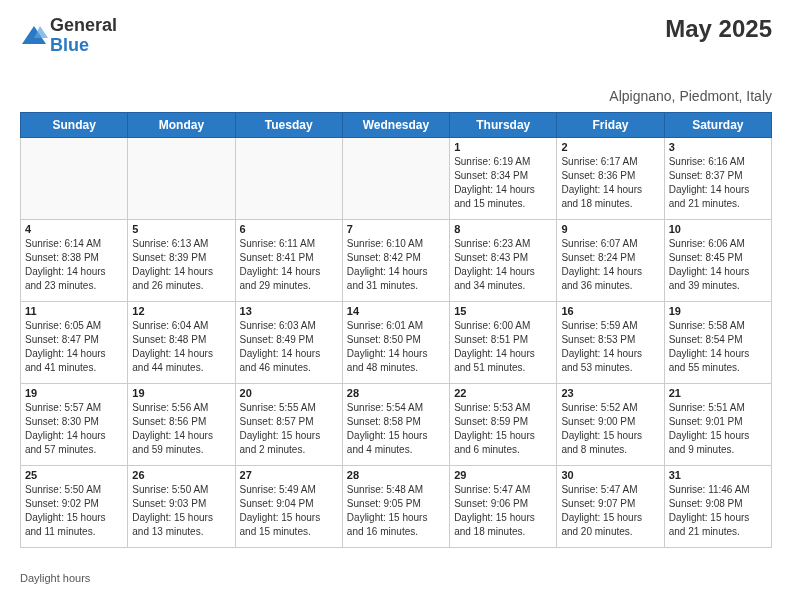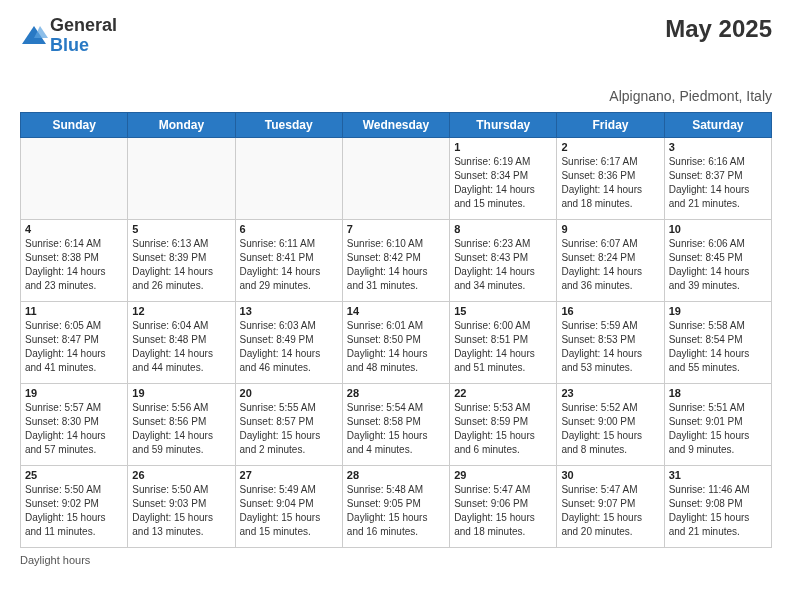--- a/index.html
+++ b/index.html
@@ -97,21 +97,21 @@
       font-weight: bold;
       margin-bottom: 2px;
       color: #222;
     }
     .day-info {
       font-size: 10px;
       color: #333;
       line-height: 1.4;
     }
     .footer {
-      margin-top: 6px;
+      margin-top: 24px;
       font-size: 11px;
       color: #555;
       text-align: left;
     }
   </style>
 </head>
 <body>
 
 <div class="page">
   <div class="header">
@@ -287,21 +287,21 @@
 Sunset: 8:59 PM
 Daylight: 15 hours and 6 minutes.</div>
           </td>
           <td>
             <div class="day-num">23</div>
             <div class="day-info">Sunrise: 5:52 AM
 Sunset: 9:00 PM
 Daylight: 15 hours and 8 minutes.</div>
           </td>
           <td>
-            <div class="day-num">18</div>
+            <div class="day-num">21</div>
             <div class="day-info">Sunrise: 5:51 AM
 Sunset: 9:01 PM
 Daylight: 15 hours and 9 minutes.</div>
           </td>
         </tr>
         <tr>
           <td>
             <div class="day-num">25</div>
             <div class="day-info">Sunrise: 5:50 AM
 Sunset: 9:02 PM

